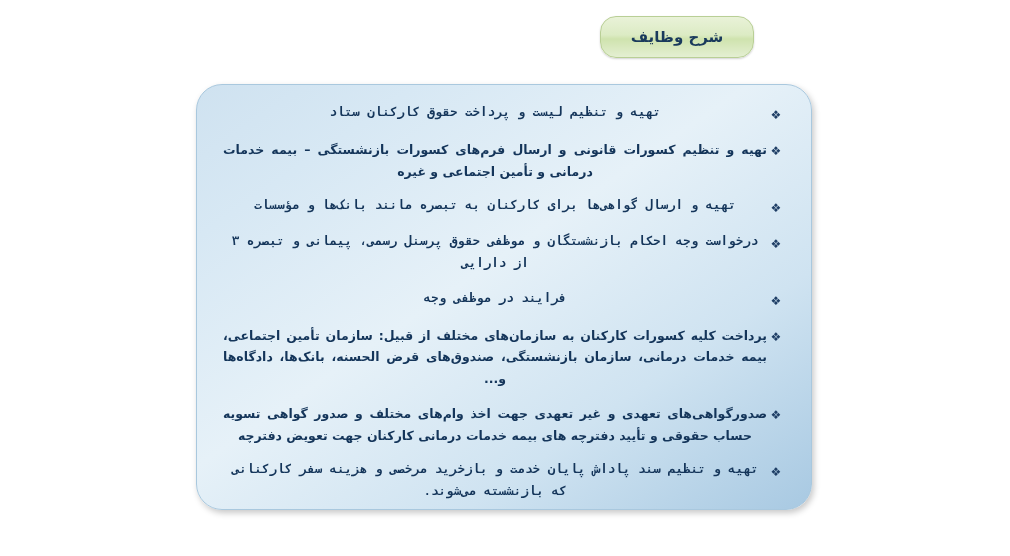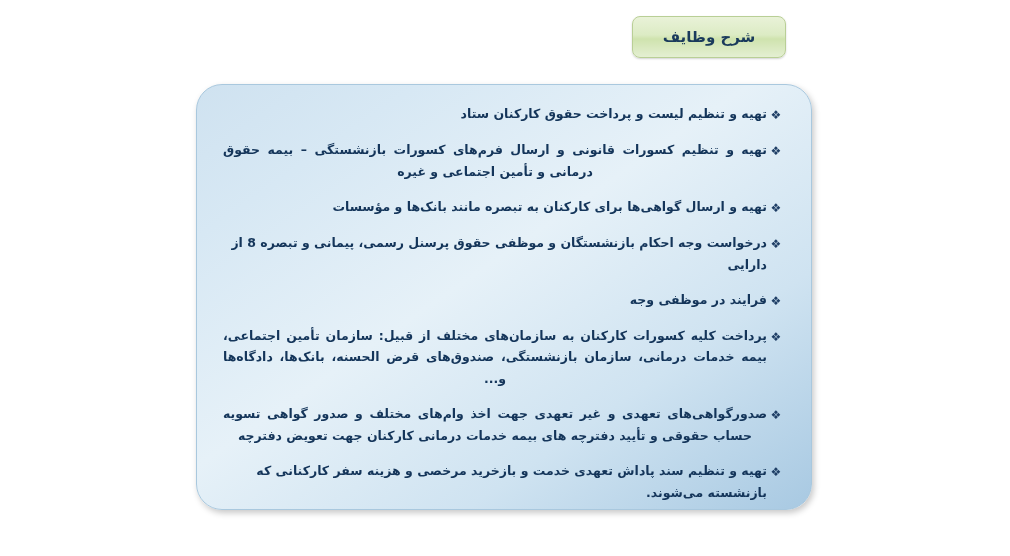--- a/index.html
+++ b/index.html
@@ -12,24 +12,24 @@
     background: #ffffff;
     font-family: "DejaVu Sans", "Liberation Sans", sans-serif;
     overflow: hidden;
     position: relative;
   }
 
   
   .title-banner {
     position: absolute;
     top: 16px;
-    left: 632px;
+    left: 600px;
     width: 152px;
     height: 40px;
-    border-radius: 8px;
+    border-radius: 16px;
     background: linear-gradient(to bottom, #e9f2d8 0%, #dcebc4 45%, #cfe3ae 55%, #e4efd2 100%);
     border: 1px solid #b9cf96;
     box-shadow: 0 1px 2px rgba(0,0,0,0.18);
     display: flex;
     align-items: center;
     justify-content: center;
   }
   .title-banner .title-text {
     font-size: 15px;
     font-weight: bold;
@@ -76,20 +76,22 @@
   }
   .bullet-text {
     flex: 1 1 auto;
     font-size: 12.5px;
     color: #14355a;
     font-weight: bold;
     text-align: right;
     direction: rtl;
   }
   .bullet-item.center .bullet-text {
+    text-align: center;
+    font-family: Liberation Mono, monospace;
   }
   .bullet-item.justify .bullet-text {
     text-align: justify;
     text-align-last: center;
   }
 </style>
 </head>
 <body>
 
 <div class="title-banner">
@@ -99,47 +101,47 @@
 <div class="content-panel">
   <ul class="bullet-list">
 
     <li class="bullet-item center">
       <span class="bullet-marker">❖</span>
       <span class="bullet-text">تهیه و تنظیم لیست و پرداخت حقوق کارکنان ستاد</span>
     </li>
 
     <li class="bullet-item justify">
       <span class="bullet-marker">❖</span>
-      <span class="bullet-text">تهیه و تنظیم کسورات قانونی و ارسال فرم‌های کسورات بازنشستگی – بیمه حقوق درمانی و تأمین اجتماعی و غیره</span>
+      <span class="bullet-text">تهیه و تنظیم کسورات قانونی و ارسال فرم‌های کسورات بازنشستگی – بیمه خدمات درمانی و تأمین اجتماعی و غیره</span>
     </li>
 
     <li class="bullet-item center">
       <span class="bullet-marker">❖</span>
       <span class="bullet-text">تهیه و ارسال گواهی‌ها برای کارکنان به تبصره مانند بانک‌ها و مؤسسات</span>
     </li>
 
     <li class="bullet-item center">
       <span class="bullet-marker">❖</span>
-      <span class="bullet-text">درخواست وجه احکام بازنشستگان و موظفی حقوق پرسنل رسمی، پیمانی و تبصره 8 از دارایی</span>
+      <span class="bullet-text">درخواست وجه احکام بازنشستگان و موظفی حقوق پرسنل رسمی، پیمانی و تبصره ۳ از دارایی</span>
     </li>
 
     <li class="bullet-item center">
       <span class="bullet-marker">❖</span>
       <span class="bullet-text">فرایند در موظفی وجه</span>
     </li>
 
     <li class="bullet-item justify">
       <span class="bullet-marker">❖</span>
       <span class="bullet-text">پرداخت کلیه کسورات کارکنان به سازمان‌های مختلف از قبیل: سازمان تأمین اجتماعی، بیمه خدمات درمانی، سازمان بازنشستگی، صندوق‌های قرض الحسنه، بانک‌ها، دادگاه‌ها و...</span>
     </li>
 
     <li class="bullet-item justify">
       <span class="bullet-marker">❖</span>
       <span class="bullet-text">صدورگواهی‌های تعهدی و غیر تعهدی جهت اخذ وام‌های مختلف و صدور گواهی تسویه حساب حقوقی و تأیید دفترچه های بیمه خدمات درمانی کارکنان جهت تعویض دفترچه</span>
     </li>
 
     <li class="bullet-item center">
       <span class="bullet-marker">❖</span>
-      <span class="bullet-text">تهیه و تنظیم سند پاداش تعهدی خدمت و بازخرید مرخصی و هزینه سفر کارکنانی که بازنشسته می‌شوند.</span>
+      <span class="bullet-text">تهیه و تنظیم سند پاداش پایان خدمت و بازخرید مرخصی و هزینه سفر کارکنانی که بازنشسته می‌شوند.</span>
     </li>
 
   </ul>
 </div>
 
 </body></html>

